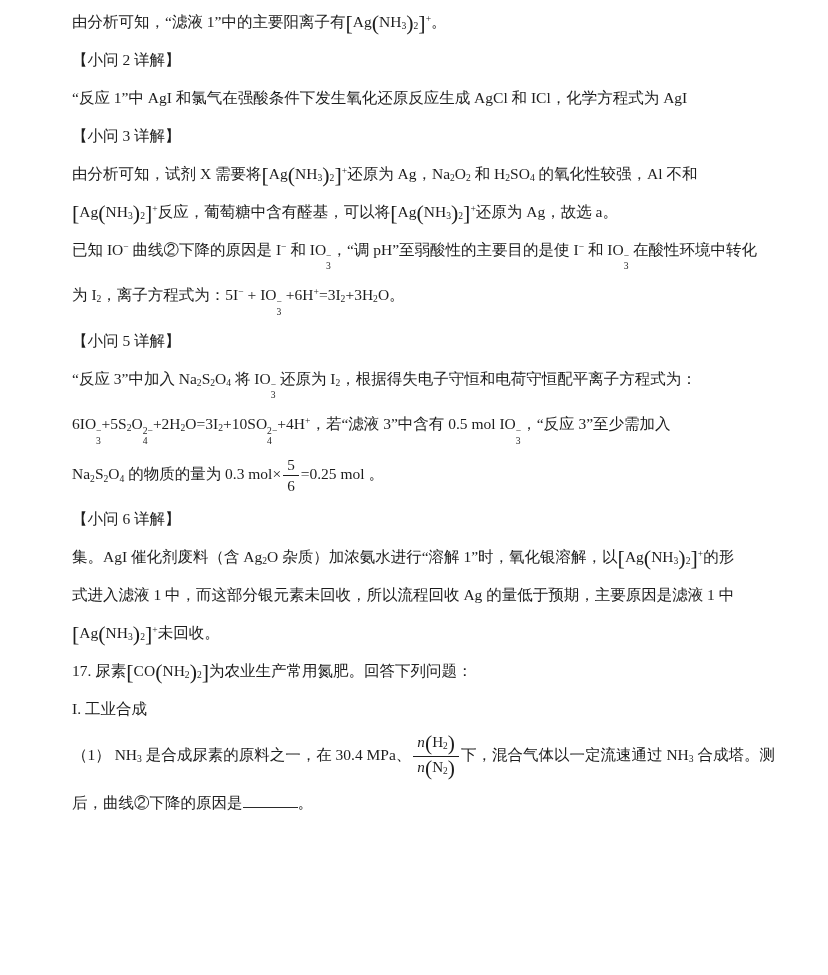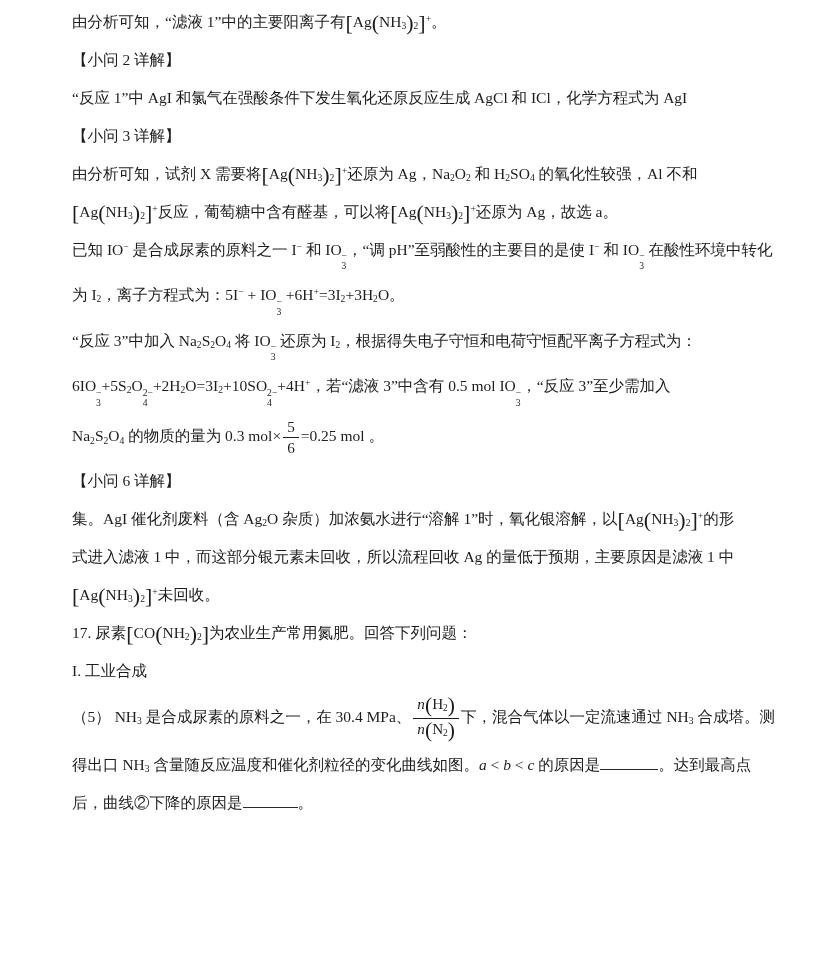--- a/index.html
+++ b/index.html
@@ -44,31 +44,32 @@
 <body>
 
 <div class="page">
   <div class="doc" id="doc">
       <p><span>由分析可知，“滤液 1”中的主要阳离子有</span><span class="big">[</span><span>Ag</span><span class="big">(</span><span>NH</span><sub>3</sub><span class="big">)</span><sub>2</sub><span class="big">]</span><sup>+</sup><span>。</span></p>
       <p><span>【小问 2 详解】</span></p>
       <p><span>“反应 1”中 AgI 和氯气在强酸条件下发生氧化还原反应生成 AgCl 和 ICl，化学方程式为 AgI</span></p>
       <p><span>【小问 3 详解】</span></p>
       <p><span>由分析可知，试剂 X 需要将</span><span class="big">[</span><span>Ag</span><span class="big">(</span><span>NH</span><sub>3</sub><span class="big">)</span><sub>2</sub><span class="big">]</span><sup>+</sup><span>还原为 Ag，Na</span><sub>2</sub><span>O</span><sub>2</sub><span> 和 H</span><sub>2</sub><span>SO</span><sub>4</sub><span> 的氧化性较强，Al 不和</span></p>
       <p><span class="big">[</span><span>Ag</span><span class="big">(</span><span>NH</span><sub>3</sub><span class="big">)</span><sub>2</sub><span class="big">]</span><sup>+</sup><span>反应，葡萄糖中含有醛基，可以将</span><span class="big">[</span><span>Ag</span><span class="big">(</span><span>NH</span><sub>3</sub><span class="big">)</span><sub>2</sub><span class="big">]</span><sup>+</sup><span>还原为 Ag，故选 a。</span></p>
-      <p><span>已知 IO</span><sup>−</sup><span> 是合成尿素的原料之一 I</span><sup>−</sup><span> 和 IO</span><span class="ss">
+      <p><span>已知 IO</span><sup>−</sup><span> 曲线②下降的原因是 I</span><sup>−</sup><span> 和 IO</span><span class="ss">
           <span>−</span>
           <span>3</span>
         </span><span>，“调 pH”至弱酸性的主要目的是使 I</span><sup>−</sup><span> 和 IO</span><span class="ss">
           <span>−</span>
           <span>3</span>
         </span><span> 在酸性环境中转化</span></p>
       <p><span>为 I</span><sub>2</sub><span>，离子方程式为：5I</span><sup>−</sup><span> + IO</span><span class="ss">
           <span>−</span>
           <span>3</span>
         </span><span> +6H</span><sup>+</sup><span>=3I</span><sub>2</sub><span>+3H</span><sub>2</sub><span>O。</span></p>
+      <p><span>【小问 5 详解】</span></p>
       <p><span>“反应 3”中加入 Na</span><sub>2</sub><span>S</span><sub>2</sub><span>O</span><sub>4</sub><span> 将 IO</span><span class="ss">
           <span>−</span>
           <span>3</span>
         </span><span> 还原为 I</span><sub>2</sub><span>，根据得失电子守恒和电荷守恒配平离子方程式为：</span></p>
       <p><span>6IO</span><span class="ss">
           <span>−</span>
           <span>3</span>
         </span><span>+5S</span><sub>2</sub><span>O</span><span class="ss">
           <span>2−</span>
           <span>4</span>
@@ -82,20 +83,19 @@
       <p><span>Na</span><sub>2</sub><span>S</span><sub>2</sub><span>O</span><sub>4</sub><span> 的物质的量为 0.3 mol×</span><span class="frac">
           <span class="num"><span>5</span></span>
           <span class="den"><span>6</span></span>
         </span><span>=0.25 mol 。</span></p>
       <p><span>【小问 6 详解】</span></p>
       <p><span>集。AgI 催化剂废料（含 Ag</span><sub>2</sub><span>O 杂质）加浓氨水进行“溶解 1”时，氧化银溶解，以</span><span class="big">[</span><span>Ag</span><span class="big">(</span><span>NH</span><sub>3</sub><span class="big">)</span><sub>2</sub><span class="big">]</span><sup>+</sup><span>的形</span></p>
       <p><span>式进入滤液 1 中，而这部分银元素未回收，所以流程回收 Ag 的量低于预期，主要原因是滤液 1 中</span></p>
       <p><span class="big">[</span><span>Ag</span><span class="big">(</span><span>NH</span><sub>3</sub><span class="big">)</span><sub>2</sub><span class="big">]</span><sup>+</sup><span>未回收。</span></p>
       <p><span>17. 尿素</span><span class="big">[</span><span>CO</span><span class="big">(</span><span>NH</span><sub>2</sub><span class="big">)</span><sub>2</sub><span class="big">]</span><span>为农业生产常用氮肥。回答下列问题：</span></p>
       <p><span>I.  工业合成</span></p>
-      <p><span>（5）  NH</span><sub>3</sub><span> 是合成尿素的原料之一，在 30.4 MPa、</span><span class="frac">
+      <p><span>（1）  NH</span><sub>3</sub><span> 是合成尿素的原料之一，在 30.4 MPa、</span><span class="frac">
           <span class="num"><span class="it">n</span><span class="big">(</span><span>H</span><sub>2</sub><span class="big">)</span></span>
           <span class="den"><span class="it">n</span><span class="big">(</span><span>N</span><sub>2</sub><span class="big">)</span></span>
         </span><span>下，混合气体以一定流速通过 NH</span><sub>3</sub><span> 合成塔。测</span></p>
-      <p><span>得出口 NH</span><sub>3</sub><span> 含量随反应温度和催化剂粒径的变化曲线如图。</span><span class="it">a</span><span> &lt; </span><span class="it">b</span><span> &lt; </span><span class="it">c</span><span> 的原因是</span><span class="blank" style="width: 58px;"></span><span>。达到最高点</span></p>
       <p><span>后，曲线②下降的原因是</span><span class="blank" style="width: 55px;"></span><span>。</span></p>
     </div>
 </div>
 
 </body></html>

